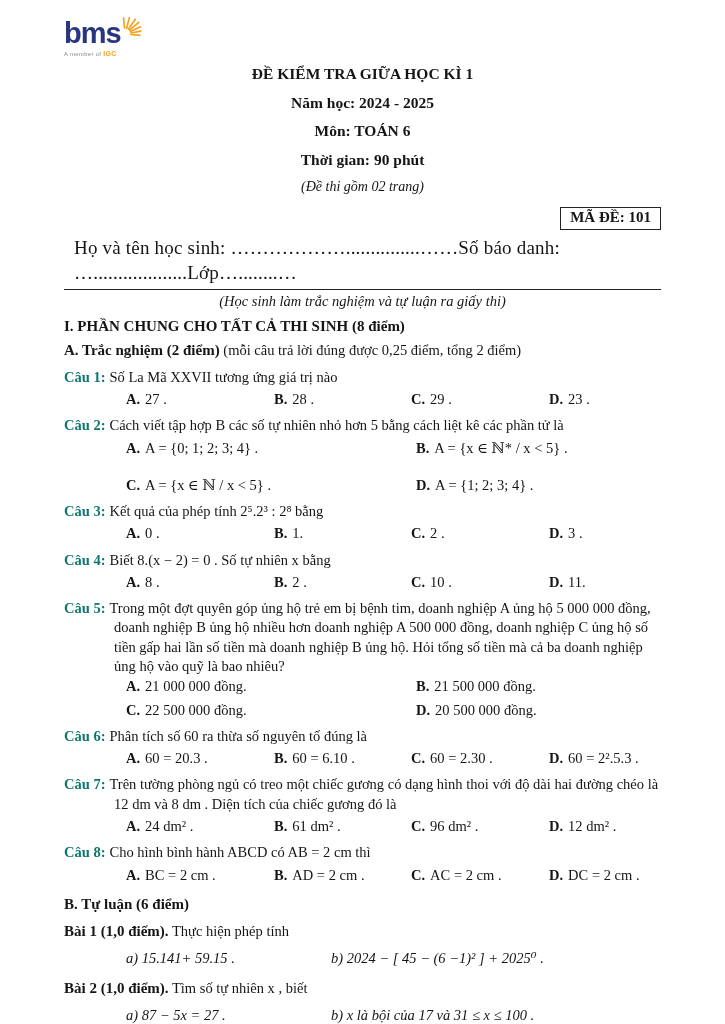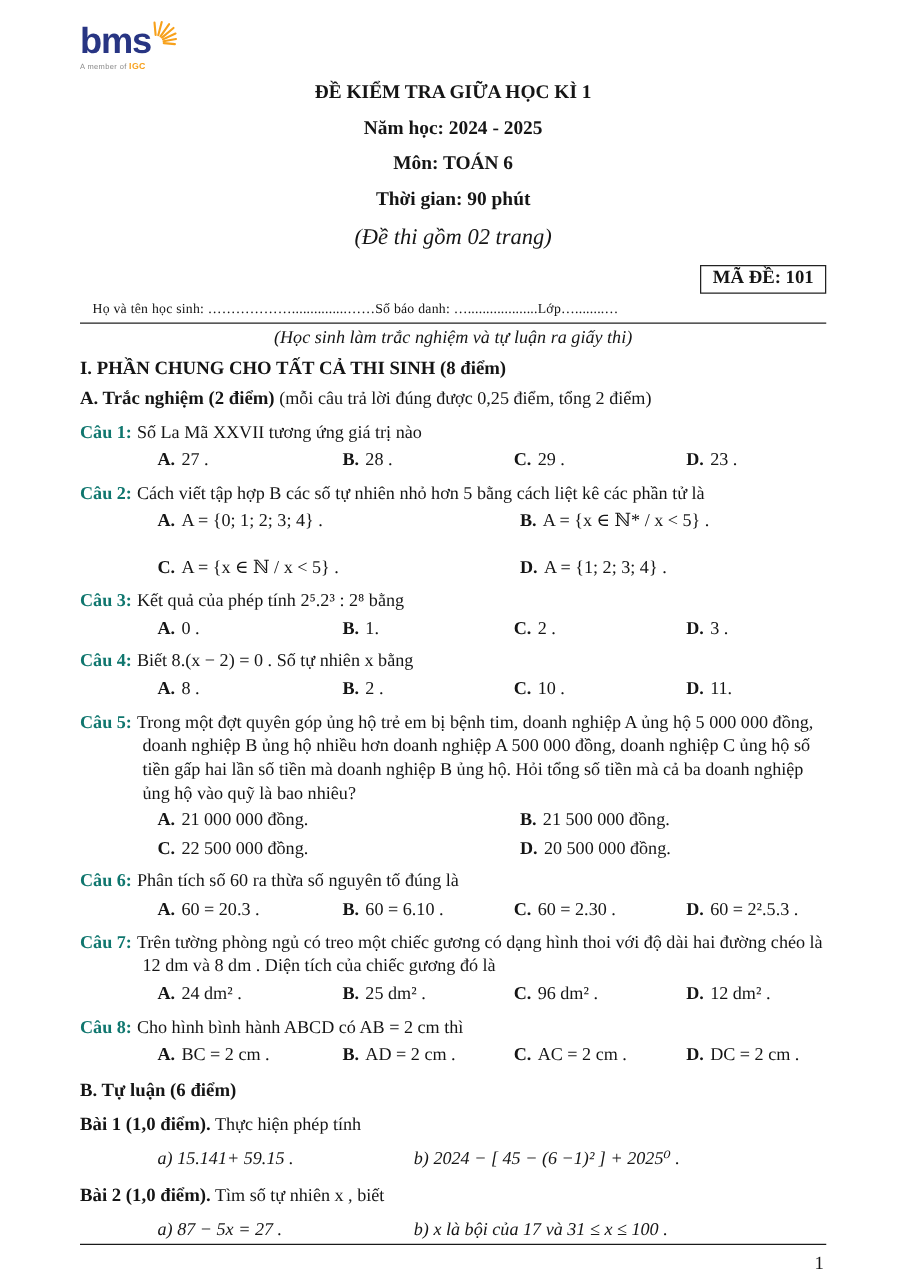--- a/index.html
+++ b/index.html
@@ -23,31 +23,31 @@
   .logo-tagline {
     font-family:"Liberation Sans","DejaVu Sans",sans-serif;
     font-size:6px; color:#8a8a8a; margin-top:1px; letter-spacing:.3px;
   }
   .logo-tagline .brand { color:#f7a11c; font-weight:bold; font-size:7px; }
   .blue-rule { height:2px; background:#3a3f94; margin-top:2px; }
 
   
   .title-block { text-align:center; margin-top:12px; }
   .title-line { font-weight:bold; font-size:15.5px; margin-bottom:8px; }
-  .title-note { font-style:italic; font-weight:normal; font-size:18px; }
+  .title-note { font-style:italic; font-weight:normal; font-size:14px; }
 
   
   .code-row { display:flex; justify-content:flex-end; margin-top:2px; margin-bottom:5px; }
   .code-box {
     border:1.4px solid #222; padding:0px 9px 1px 9px;
     font-weight:bold; font-size:15px;
   }
 
   
-  .student-line { padding-left:10px; font-size:11px; letter-spacing:.2px; }
+  .student-line { padding-left:10px; font-size:19px; letter-spacing:.2px; }
   .black-rule { height:0; border-top:1.6px solid #222; margin-top:3px; }
   .instruction { text-align:center; font-style:italic; font-size:14.5px; margin-top:2px; }
 
   
   .sec-heading { font-weight:bold; font-size:15px; margin-top:6px; }
   .partA-line { margin-top:4px; }
   .partA-line b { font-size:15px; }
 
   
   .question { margin-top:7px; }
@@ -171,21 +171,21 @@
       <span class="opt"><b class="ol">B.</b><span>60 = 6.10 .</span></span>
       <span class="opt"><b class="ol">C.</b><span>60 = 2.30 .</span></span>
       <span class="opt"><b class="ol">D.</b><span>60 = 2².5.3 .</span></span>
     </div>
   </div>
 
   <div class="question">
     <div class="q-stem"><span class="q-label">Câu 7:</span><span>Trên tường phòng ngủ có treo một chiếc gương có dạng hình thoi với độ dài hai đường chéo là 12 dm và 8 dm . Diện tích của chiếc gương đó là</span></div>
     <div class="options cols-4">
       <span class="opt"><b class="ol">A.</b><span>24 dm² .</span></span>
-      <span class="opt"><b class="ol">B.</b><span>25 dm² .</span></span>
+      <span class="opt"><b class="ol">B.</b><span>61 dm² .</span></span>
       <span class="opt"><b class="ol">C.</b><span>96 dm² .</span></span>
       <span class="opt"><b class="ol">D.</b><span>12 dm² .</span></span>
     </div>
   </div>
 
   <div class="question">
     <div class="q-stem"><span class="q-label">Câu 8:</span><span>Cho hình bình hành ABCD có AB = 2 cm thì</span></div>
     <div class="options cols-4">
       <span class="opt"><b class="ol">A.</b><span>BC = 2 cm .</span></span>
       <span class="opt"><b class="ol">B.</b><span>AD = 2 cm .</span></span>

